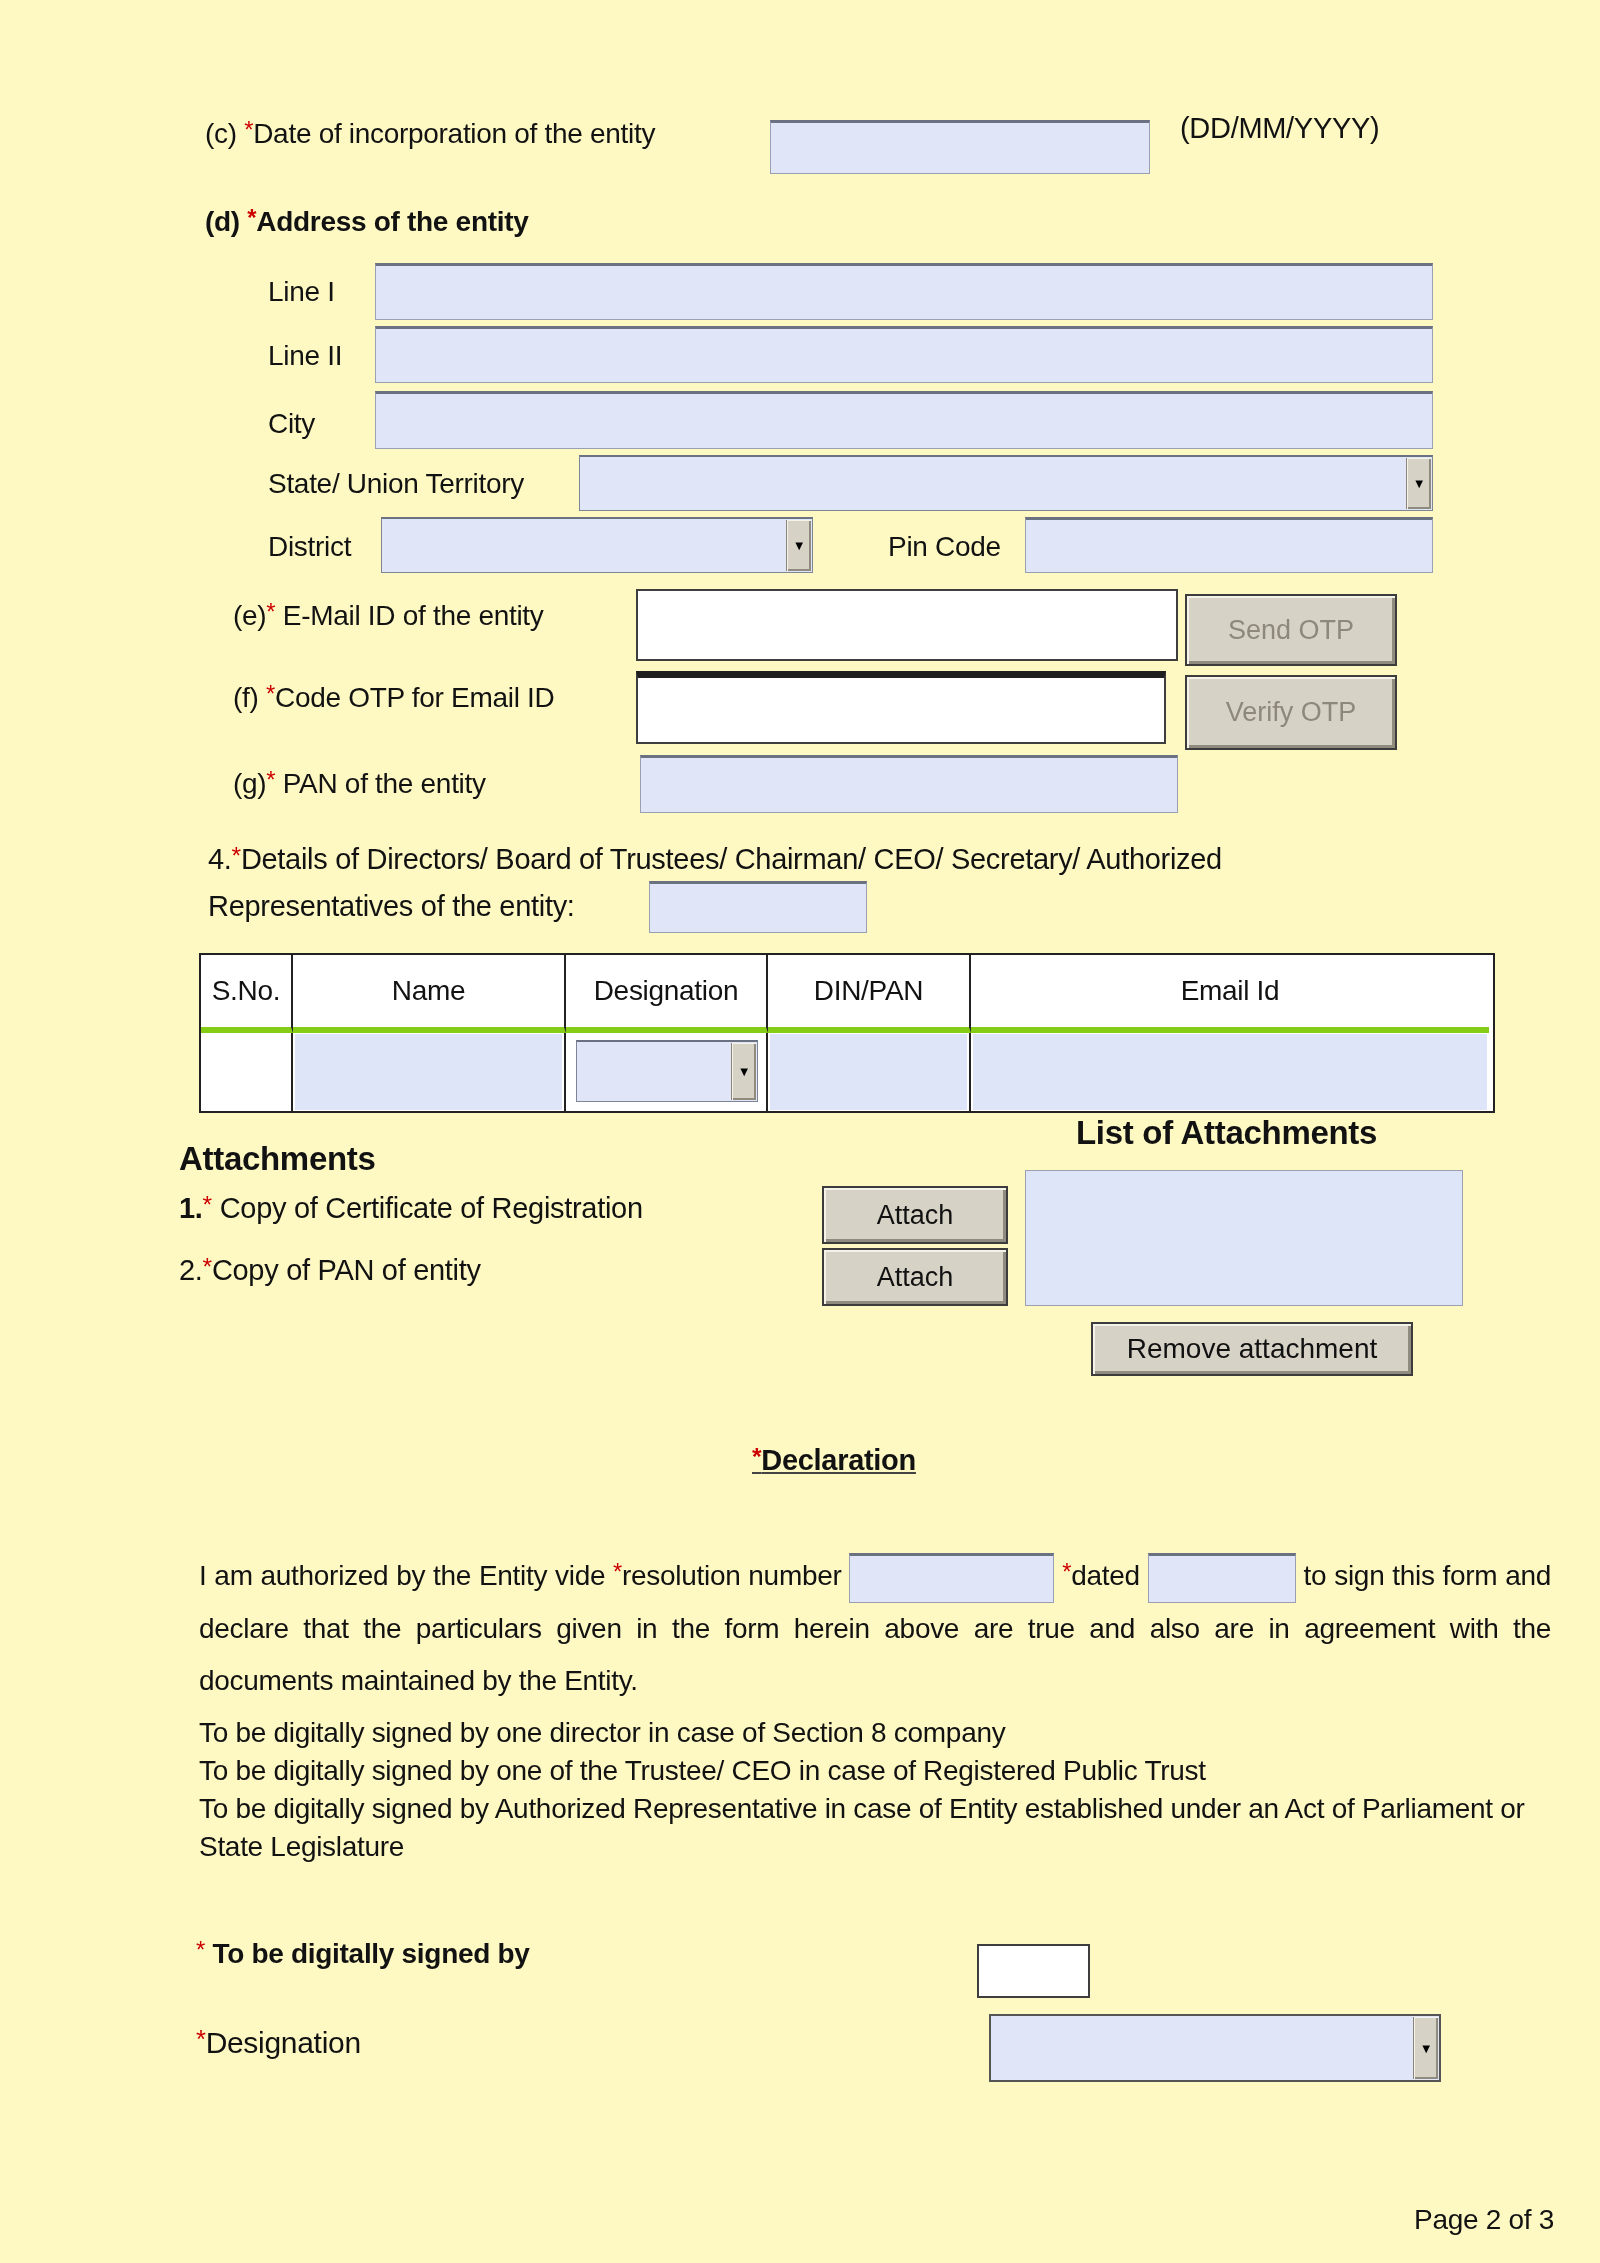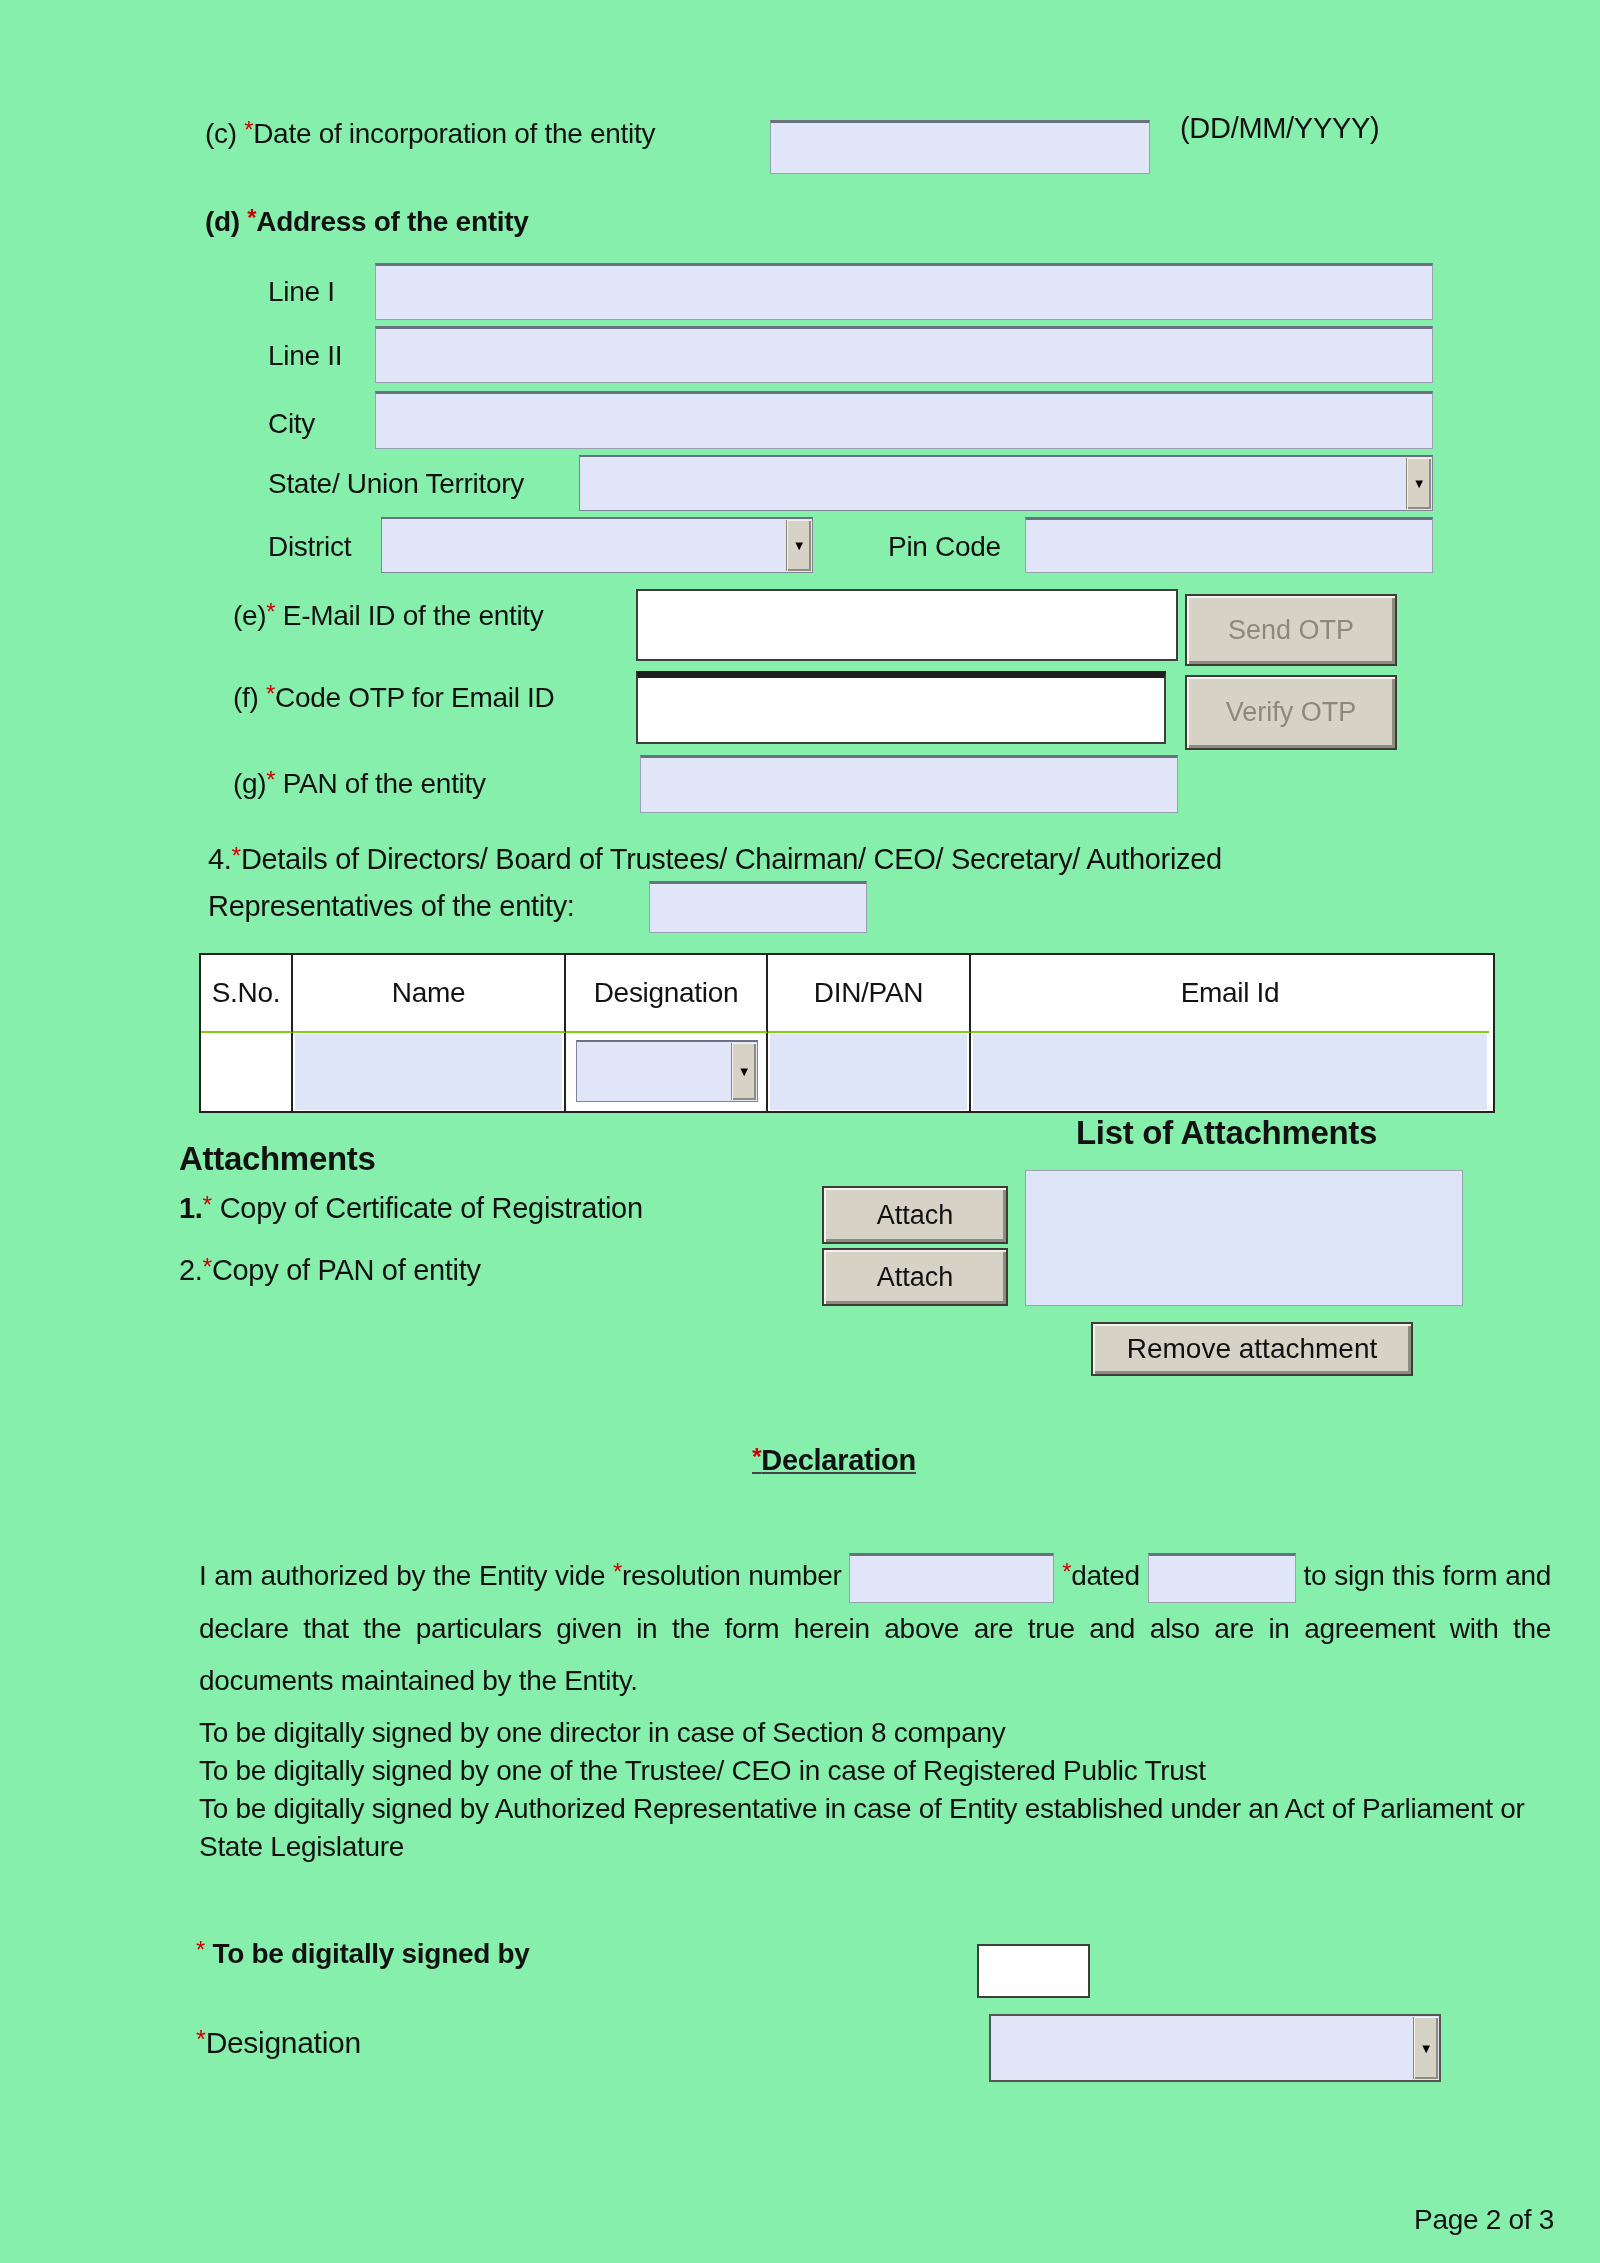--- a/index.html
+++ b/index.html
@@ -1,17 +1,17 @@
 <!DOCTYPE html>
 <html><head>
 <meta charset="utf-8">
 <style>
   html,body{margin:0;padding:0;background:#ffffff;}
   body{font-family:"Liberation Sans","DejaVu Sans",sans-serif;color:#121212;letter-spacing:-0.3px;}
-  .page{position:relative;width:1600px;height:2263px;background:#86efac;overflow:hidden;}
+  .page{position:relative;width:1600px;height:2263px;background:#fef9c3;overflow:hidden;}
   .abs{position:absolute;}
   .lbl{font-size:28px;white-space:nowrap;}
   .star{color:#cc0000;font-size:0.85em;position:relative;top:-5px;}
   .bold{font-weight:bold;}
   
   .field{position:absolute;background:#e0e5f8;border:1px solid #98a0b2;border-top:3px solid #6a7181;
          box-sizing:border-box;font-family:inherit;font-size:26px;padding:0 8px;color:#121212;outline:none;}
   
   .wfield{position:absolute;background:#ffffff;border:2px solid #3e3e3e;box-sizing:border-box;
           font-family:inherit;font-size:26px;padding:0 8px;outline:none;}
@@ -24,21 +24,21 @@
   .btn.disabled{color:#8d887b;}
   
   .combo{position:absolute;background:#e0e5f8;border:1px solid #7e8696;border-top:2px solid #6a7181;box-sizing:border-box;}
   .combo .strip{position:absolute;top:1px;right:1px;bottom:1px;width:24px;background:#d6d2c6;
                 border-left:1px solid #8a8578;box-shadow:inset 1px 1px 0 #f5f2ea, inset -2px -2px 0 #8f8b7f;
                 display:flex;align-items:center;justify-content:center;}
   .combo .arrow{font-size:13px;color:#000;line-height:1;}
   
   .dtable{position:absolute;left:199px;top:953px;width:1292px;border:2px solid #222;box-sizing:content-box;
           display:grid;grid-template-columns:92px 273px 202px 203px 518px;background:#fff;}
-  .dtable .th{height:78px;border-right:2px solid #222;border-bottom:2px solid #84cc16;
+  .dtable .th{height:78px;border-right:2px solid #222;border-bottom:6px solid #84cc16;
               display:flex;align-items:center;justify-content:center;font-size:28px;box-sizing:border-box;}
   .dtable .th:nth-child(5){border-right:none;}
   .dtable .td{height:78px;border-right:2px solid #222;position:relative;box-sizing:border-box;}
   .dtable .td:nth-child(10){border-right:none;}
   .cellfill{position:absolute;left:2px;right:2px;top:1px;bottom:1px;background:#dfe5f8;border:none;
             font-family:inherit;font-size:25px;padding:0 6px;outline:none;box-sizing:border-box;}
   .listbox{position:absolute;background:#dfe5f8;border:1px solid #9aa0b0;box-sizing:border-box;}
   .para{position:absolute;left:199px;top:1550px;width:1352px;font-size:28px;line-height:52px;text-align:justify;}
   .inline-field{display:inline-block;background:#e0e5f8;border:1px solid #98a0b2;border-top:3px solid #6a7181;
                 box-sizing:border-box;vertical-align:middle;font-family:inherit;font-size:25px;outline:none;padding:0 6px;}

